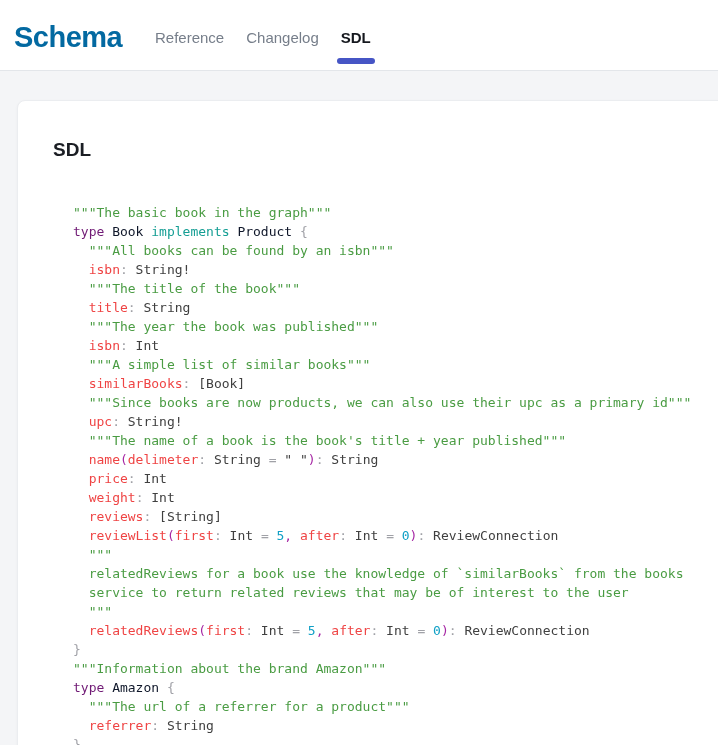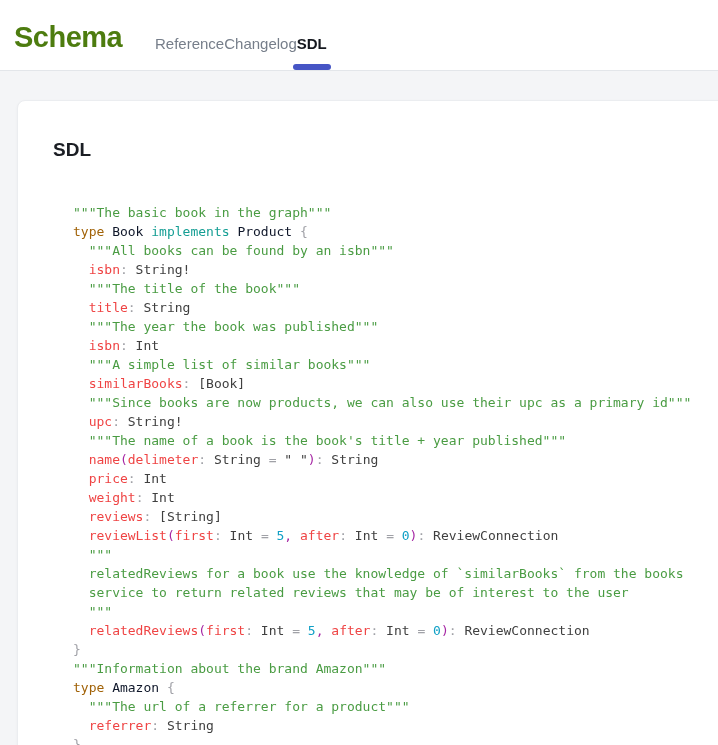--- a/index.html
+++ b/index.html
@@ -2,40 +2,40 @@
 <html><head>
 <meta charset="utf-8">
 <style>
   * { margin:0; padding:0; box-sizing:border-box; }
   html,body { width:718px; height:745px; overflow:hidden; background:#fff;
     font-family:"Liberation Sans", sans-serif; }
 
   .header { position:relative; height:71px; background:#fff;
     border-bottom:1px solid #e3e6ea; }
   .page-title { position:absolute; left:14px; top:21px; font-size:29px;
-    font-weight:700; color:#4d7c0f; letter-spacing:-0.5px; }
-  .tabs { position:absolute; left:155px; top:35px; display:flex; }
+    font-weight:700; color:#0369a1; letter-spacing:-0.5px; }
+  .tabs { position:absolute; left:155px; top:29px; display:flex; gap:22px; }
   .tab { position:relative; font-size:15px; color:#767e8a; cursor:pointer;
     padding-bottom:4px; }
   .tab.active span.lbl { color:#15181e; font-weight:700; }
   .indicator { position:absolute; left:-4px; right:-4px; top:29px; height:6px;
     border-radius:3px; display:block; }
 
   .main { position:absolute; top:71px; left:0; right:0; bottom:0;
     background:#f4f5f7; }
   .card { position:absolute; left:17px; top:29px; width:780px; height:820px;
     background:#fff; border:1px solid #ebedf0; border-radius:8px;
     box-shadow:0 1px 3px rgba(0,0,0,0.04); padding:38px 0 0 35px; }
   .card-heading { font-size:19px; font-weight:700; color:#1b1e24; }
 
   .code { margin:42px 0 0 20px; font-family:"DejaVu Sans Mono", monospace;
     font-size:13px; line-height:19px; color:#383a42; }
   .code-line { white-space:pre; height:19px; }
   .tok-doc { color:#4a9c43; }
-  .tok-kw  { color:#a16207; }
+  .tok-kw  { color:#701a75; }
   .tok-kw2 { color:#159e94;margin-top:20px; }
   .tok-cls { color:#0f172a; }
   .tok-fld { color:#ef4444; }
   .tok-typ { color:#404040; }
   .tok-pun { color:#a0a1a7; }
   .tok-par { color:#a626a4; }
   .tok-num { color:#10a0c6; }
   .tok-pln { color:#383a42; }
 </style>
 </head>

